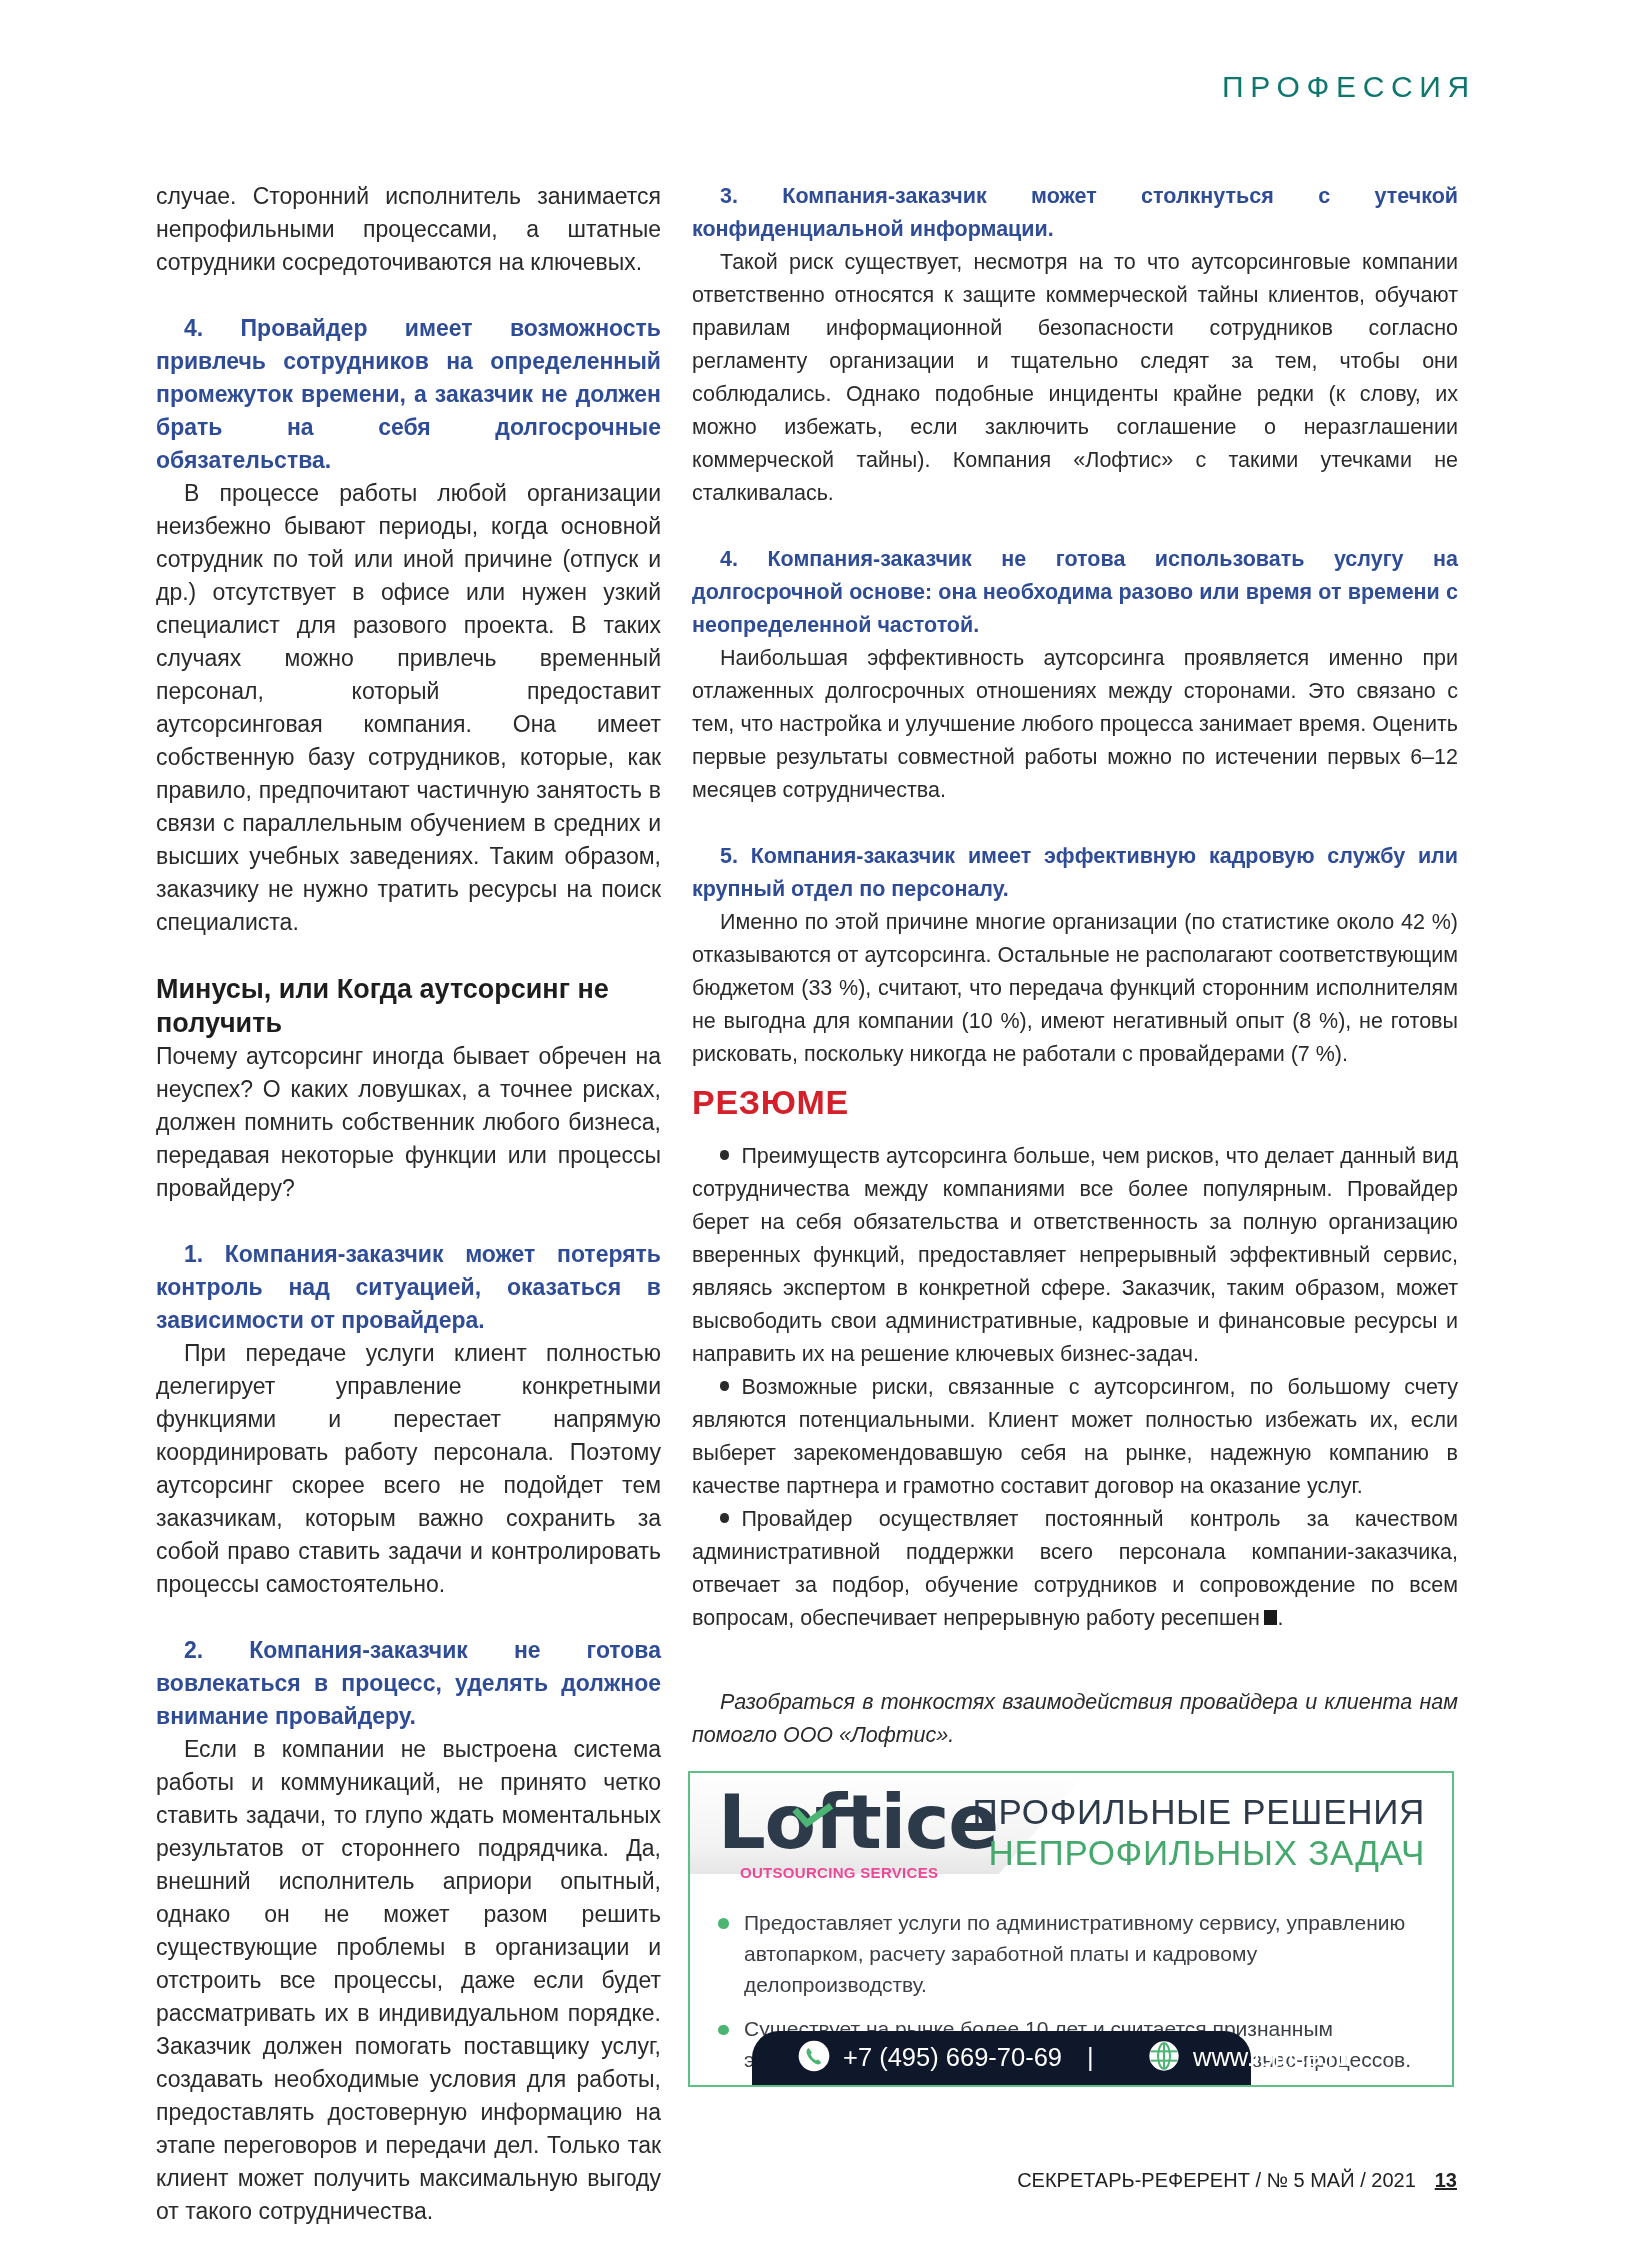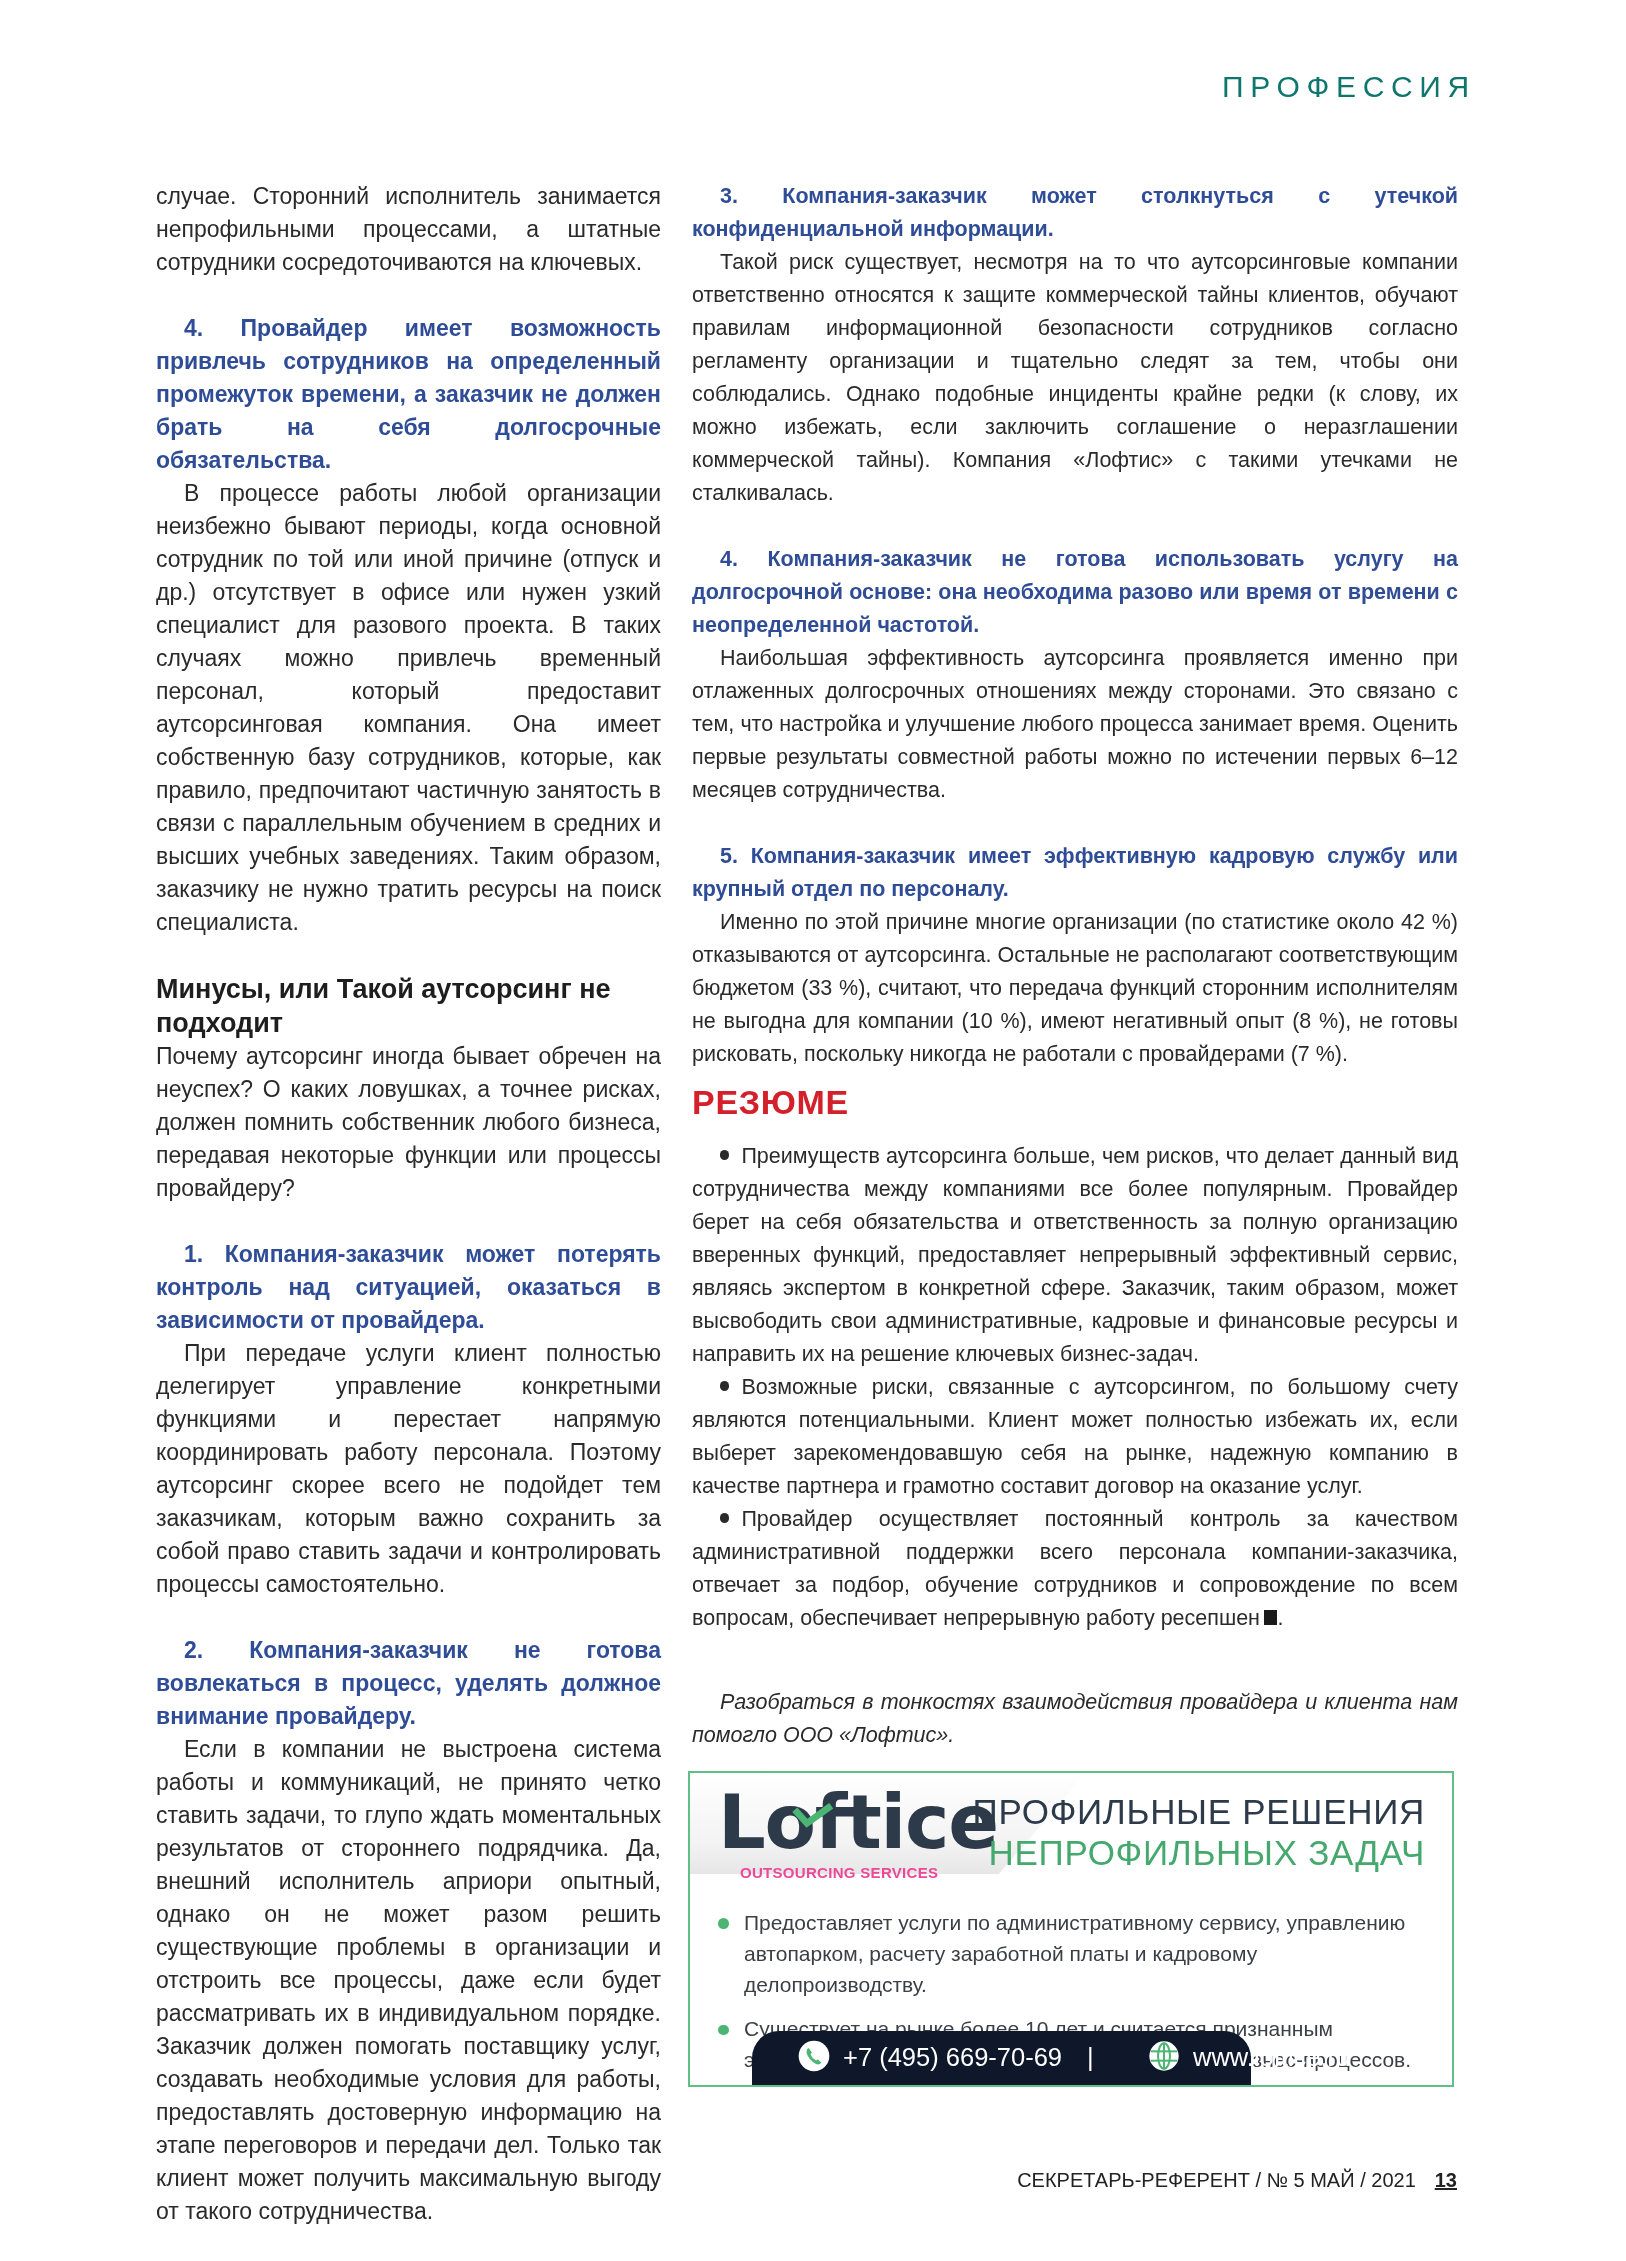--- a/index.html
+++ b/index.html
@@ -59,21 +59,21 @@
 <body>
 
 <div class="running-head">ПРОФЕССИЯ</div>
 
 <div class="col col-left">
   <p>случае. Сторонний исполнитель занимается непрофильными процессами, а штатные сотрудники сосредоточиваются на ключевых.</p>
   <div class="gap"></div>
   <p class="sub indent">4. Провайдер имеет возможность привлечь сотрудников на определенный промежуток времени, а заказчик не должен брать на себя долгосрочные обязательства.</p>
   <p class="indent">В процессе работы любой организации неизбежно бывают периоды, когда основной сотрудник по той или иной причине (отпуск и др.) отсутствует в офисе или нужен узкий специалист для разового проекта. В таких случаях можно привлечь временный персонал, который предоставит аутсорсинговая компания. Она имеет собственную базу сотрудников, которые, как правило, предпочитают частичную занятость в связи с параллельным обучением в средних и высших учебных заведениях. Таким образом, заказчику не нужно тратить ресурсы на поиск специалиста.</p>
   <div class="gap"></div>
-  <h2 class="section">Минусы, или Такой аутсорсинг не подходит</h2>
+  <h2 class="section">Минусы, или Когда аутсорсинг не получить</h2>
   <p>Почему аутсорсинг иногда бывает обречен на неуспех? О каких ловушках, а точнее рисках, должен помнить собственник любого бизнеса, передавая некоторые функции или процессы провайдеру?</p>
   <div class="gap"></div>
   <p class="sub indent">1. Компания-заказчик может потерять контроль над ситуацией, оказаться в зависимости от провайдера.</p>
   <p class="indent">При передаче услуги клиент полностью делегирует управление конкретными функциями и перестает напрямую координировать работу персонала. Поэтому аутсорсинг скорее всего не подойдет тем заказчикам, которым важно сохранить за собой право ставить задачи и контролировать процессы самостоятельно.</p>
   <div class="gap"></div>
   <p class="sub indent">2. Компания-заказчик не готова вовлекаться в процесс, уделять должное внимание провайдеру.</p>
   <p class="indent">Если в компании не выстроена система работы и коммуникаций, не принято четко ставить задачи, то глупо ждать моментальных результатов от стороннего подрядчика. Да, внешний исполнитель априори опытный, однако он не может разом решить существующие проблемы в организации и отстроить все процессы, даже если будет рассматривать их в индивидуальном порядке. Заказчик должен помогать поставщику услуг, создавать необходимые условия для работы, предоставлять достоверную информацию на этапе переговоров и передачи дел. Только так клиент может получить максимальную выгоду от такого сотрудничества.</p>
 </div>
 
 <div class="col col-right">

